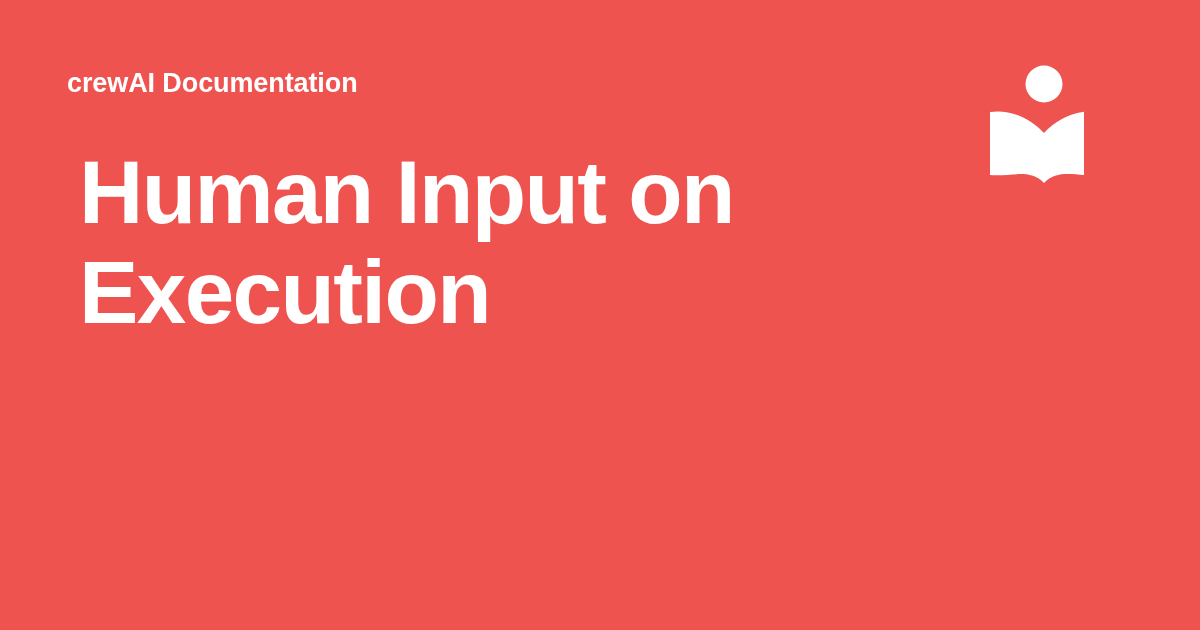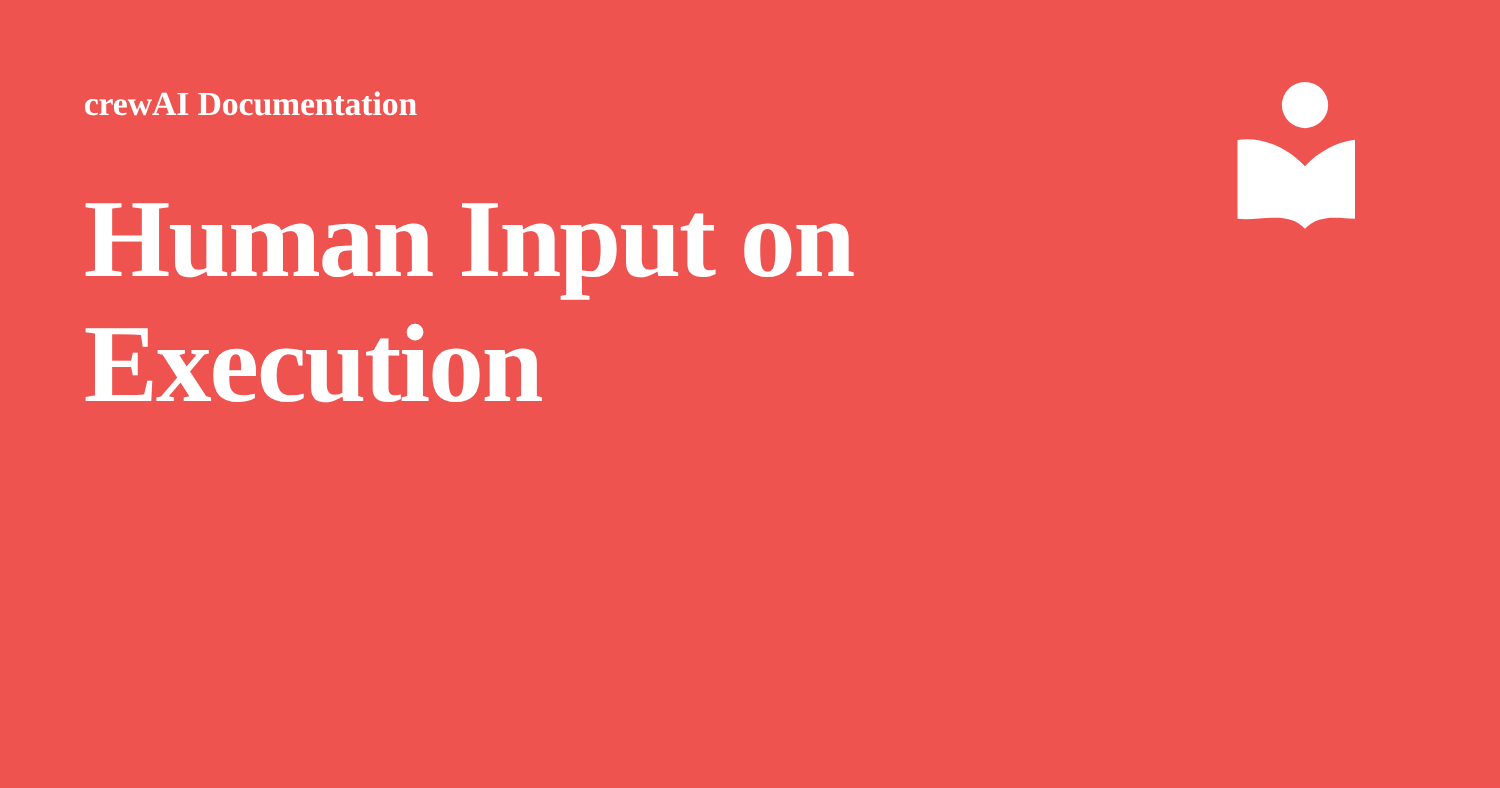--- a/index.html
+++ b/index.html
@@ -15,21 +15,20 @@
     background: #ef5350;
   }
 
   .card {
     position: relative;
     width: 1084px;
     height: 630px;
     background: #ef5350;
     box-sizing: border-box;
     overflow: hidden;
-    font-family: Liberation Serif, serif;
   }
 
   
   .content {
     position: absolute;
     left: 67px;
     top: 66px;
     width: 760px;
   }
 
@@ -37,21 +36,21 @@
     font-size: 27px;
     font-weight: 700;
     line-height: 34px;
     color: #ffffff;
     letter-spacing: -0.1px;
     white-space: nowrap;
     margin: 0;
   }
 
   .title {
-    margin: 0;
+    margin: 12px;
     margin-top: 42px;
     width: 700px;
     font-size: 89px;
     line-height: 100px;
     font-weight: 700;
     color: #ffffff;
     letter-spacing: -1.6px;
     word-wrap: break-word;
   }
 

